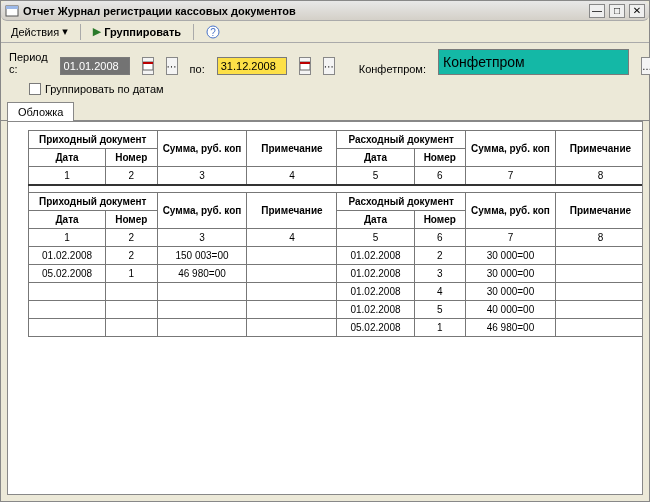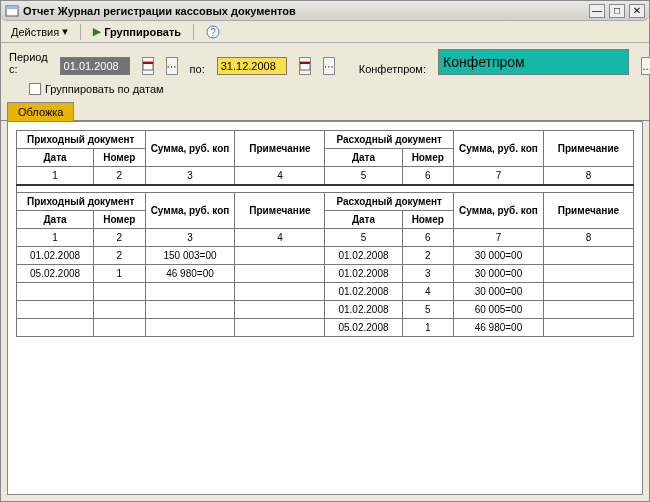--- a/index.html
+++ b/index.html
@@ -91,38 +91,39 @@
   .tabs {
     display: flex;
     padding: 0 6px;
     border-bottom: 1px solid #888;
     gap: 0;
   }
   .tab {
     padding: 3px 10px;
     border: 1px solid #888;
     border-bottom: none;
-    background: #eab308;
+    background: #ffffff;
     cursor: pointer;
     position: relative;
     top: 1px;
   }
   .tab.active { background: #fff; border-bottom: 1px solid #fff; }
   .report-area {
     flex: 1;
     background: #fff;
     margin: 0 6px 6px 6px;
     border: 1px solid #888;
     overflow: auto;
     padding: 8px;
   }
   table.rpt {
     border-collapse: collapse;
     width: 100%;
     table-layout: fixed;
+    margin-left: 12px;
   }
   table.rpt th, table.rpt td {
     border: 1px solid #777;
     padding: 3px 4px;
     font-size: 10px;
     text-align: center;
     vertical-align: middle;
     overflow: hidden;
   }
   table.rpt th { font-weight: bold; background:#fff; }
@@ -301,21 +302,21 @@
             <td class="num">30 000=00</td>
             <td></td>
           </tr>
           <tr>
             <td></td>
             <td></td>
             <td class="num"></td>
             <td></td>
             <td>01.02.2008</td>
             <td>5</td>
-            <td class="num">60 005=00</td>
+            <td class="num">40 000=00</td>
             <td></td>
           </tr>
           <tr>
             <td></td>
             <td></td>
             <td class="num"></td>
             <td></td>
             <td>05.02.2008</td>
             <td>1</td>
             <td class="num">46 980=00</td>

